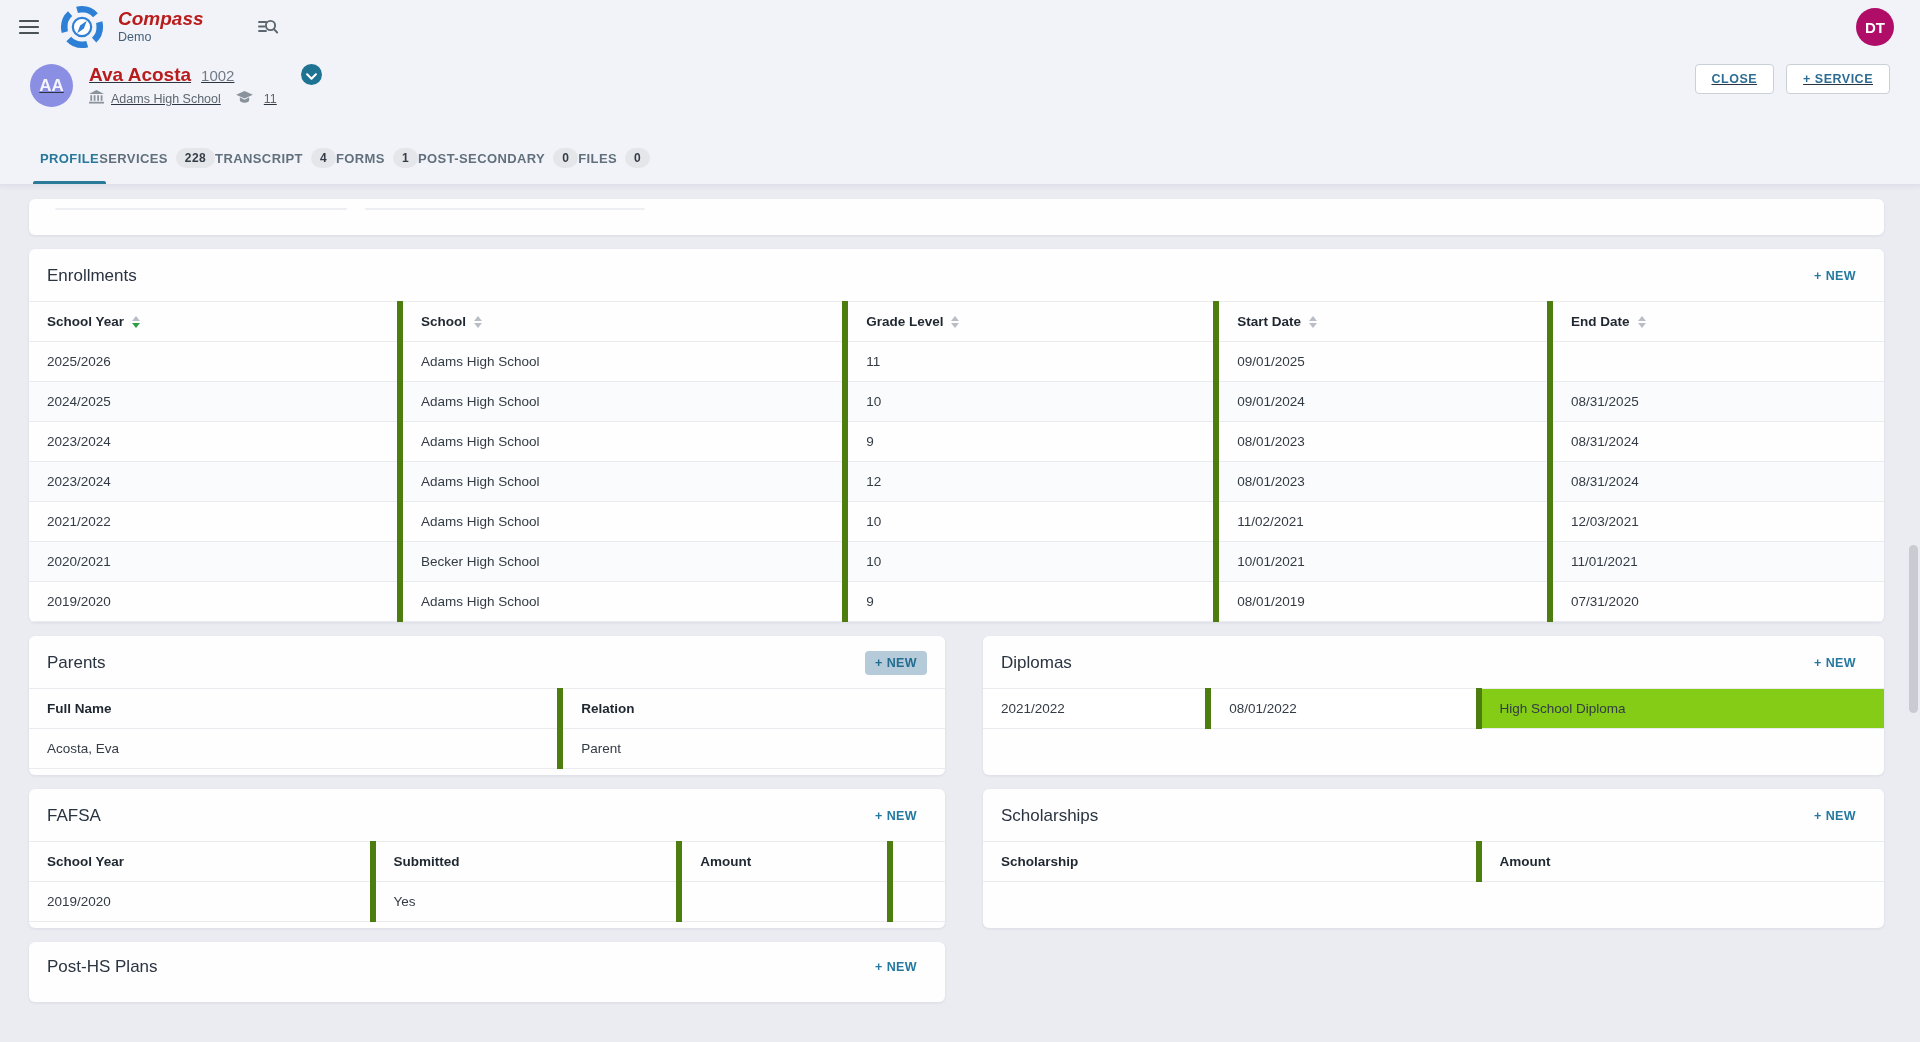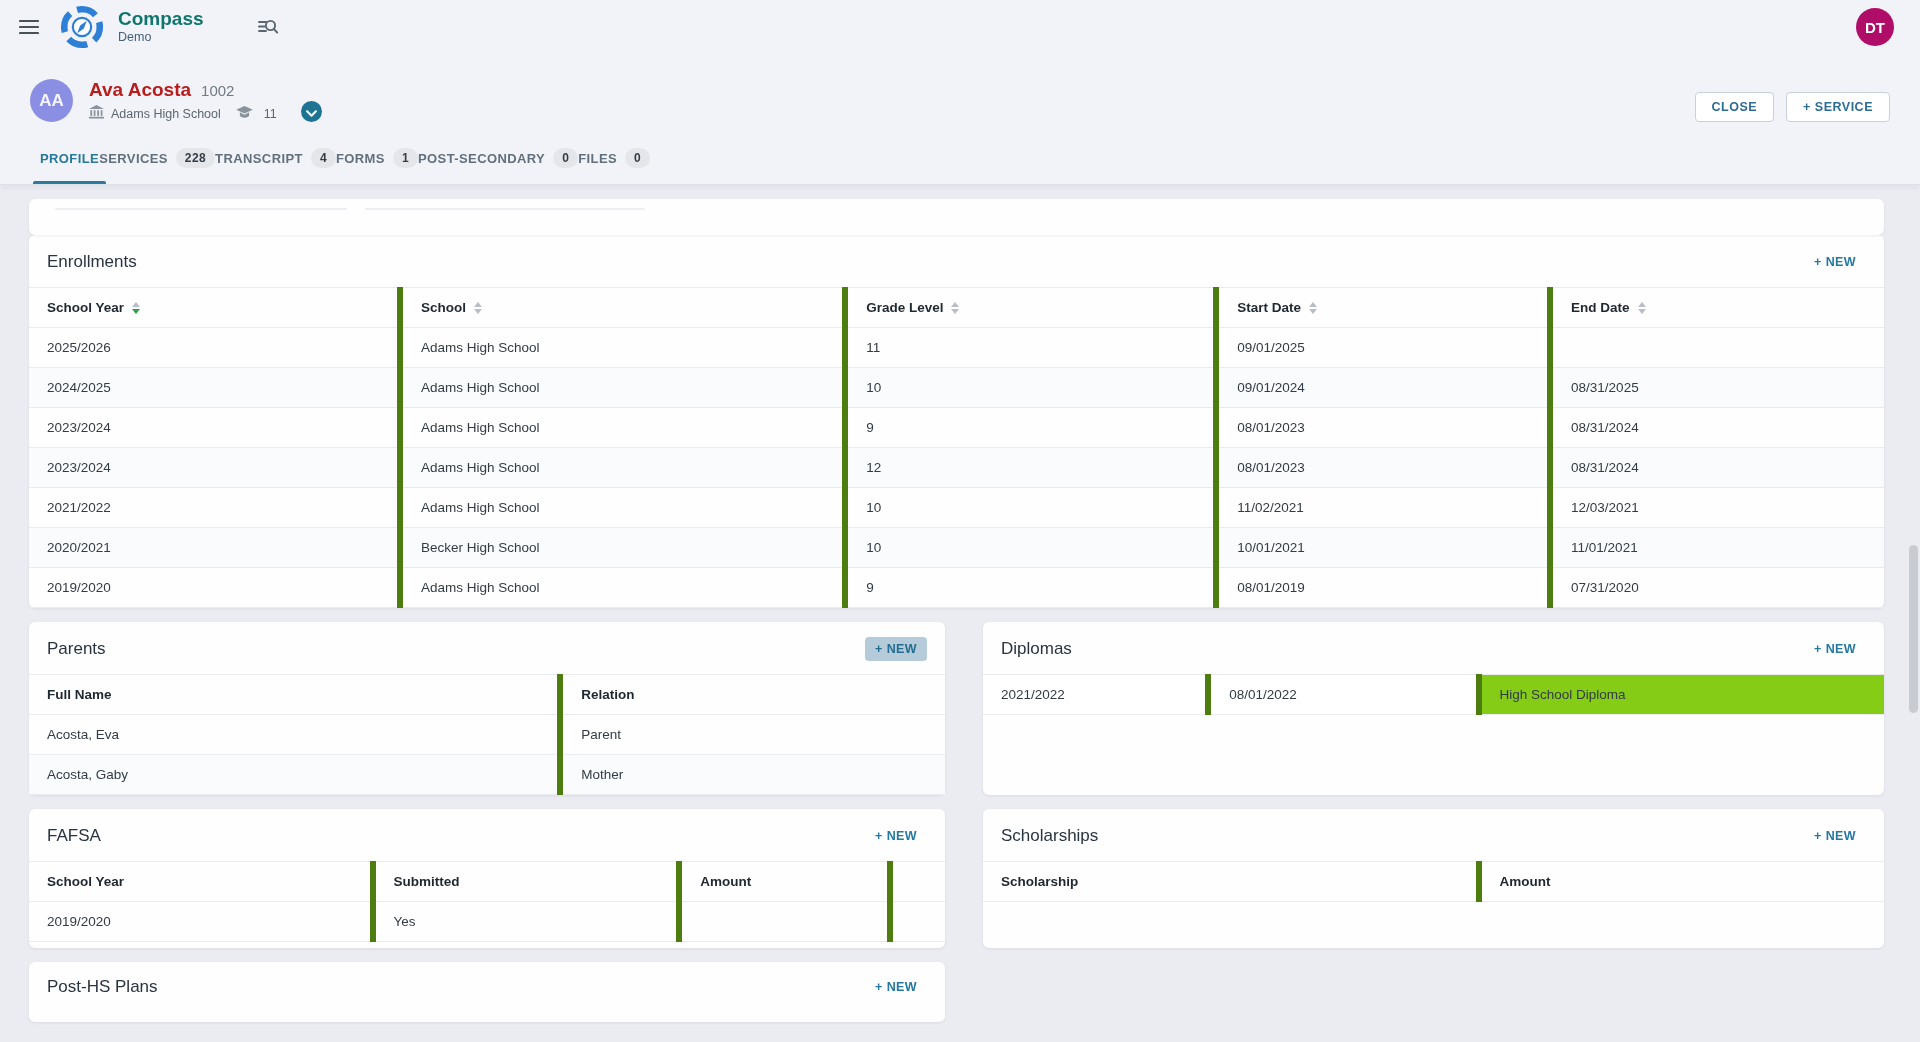--- a/index.html
+++ b/index.html
@@ -11,28 +11,28 @@
     overflow: hidden;
   }
   .screen { position: relative; width: 1920px; height: 1042px; overflow: hidden; }
 
   
   .header { background: #f2f3f8; border-bottom: 1px solid #dfe1e8; box-shadow: 0 2px 5px rgba(70,75,110,.07); position: relative; z-index: 5; }
   .topbar { height: 54px; display: flex; align-items: center; padding: 0 16px; }
   .hamburger { width: 26px; height: 26px; display: flex; align-items: center; justify-content: center; cursor: pointer; }
   .logo { width: 44px; height: 44px; margin-left: 18px; }
   .app-title-block { margin-left: 14px; line-height: 1.05; }
-  .app-title { font-size: 19px; font-weight: 700; color: #0f766e; }
+  .app-title { font-size: 19px; font-weight: 700; color: #b91c1c; font-style: italic; }
   .app-subtitle { font-size: 12.5px; color: #44607a; margin-top: 2px; }
   .searchlist { width: 24px; height: 24px; margin-left: 52px; cursor: pointer; }
   .spacer { flex: 1; }
   .user-avatar { width: 38px; height: 38px; border-radius: 50%; background: #b00d68; color: #fff;
     font-size: 15px; font-weight: 700; display: flex; align-items: center; justify-content: center; margin-right: 10px; cursor: pointer; }
 
-  .student-bar { display: flex; align-items: flex-end; padding: 10px 30px 4px 30px; height: 72px; }
+  .student-bar { display: flex; align-items: flex-start; padding: 10px 30px 4px 30px; height: 72px; text-decoration: underline; }
   .student-avatar { width: 43px; height: 43px; border-radius: 50%; background: #8b8fe3; color: #f4f4ff;
     font-size: 17px; font-weight: 600; display: flex; align-items: center; justify-content: center; }
   .student-info { margin-left: 16px; }
   .student-line1 { display: flex; align-items: baseline; gap: 10px; }
   .student-name { font-size: 19px; font-weight: 700; color: #b91c1c; }
   .student-id { font-size: 15px; color: #707a86; }
   .student-line2 { display: flex; align-items: center; gap: 7px; margin-top: 4px; font-size: 12.5px; color: #5c6670; }
   .student-line2 .grade { margin-left: 4px; }
   .chev-badge { width: 21px; height: 21px; border-radius: 50%; background: #1d7391; margin-left: 24px;
     display: flex; align-items: center; justify-content: center; cursor: pointer; }
@@ -68,21 +68,21 @@
   tbody tr { cursor: pointer; }
   tbody tr:nth-child(even) td { background: #fafbfc; }
 
   .sort { display: inline-flex; flex-direction: column; gap: 2px; margin-left: 8px; vertical-align: middle; }
   .sort i { display: block; width: 0; height: 0; border-left: 4px solid transparent; border-right: 4px solid transparent; }
   .sort .up { border-bottom: 5px solid #b9bec6; }
   .sort .dn { border-top: 5px solid #b9bec6; }
   .sort .dn.on { border-top-color: #2f9e44; }
 
   .grid2 { display: grid; grid-template-columns: 916px 901px; gap: 14px 38px; margin-top: 14px; }
-  .mt14 { }
+  .mt14 { margin-top: 14px; }
   .empty-zone { height: 46px; }
 
   
   .cursor-hand { position: absolute; left: 22px; top: 12px; width: 27px; height: 30px; pointer-events: none; }
 
   
   .card-bottom { margin-top: 14px; height: 60px; width: 916px; }
 
   
   .scroll-thumb { position: absolute; right: 2px; top: 545px; width: 9px; height: 168px; border-radius: 5px; background: #c9cbd2; }
@@ -318,24 +318,20 @@
             <tr>
               <th><span>Full Name</span></th>
               <th><span>Relation</span></th>
             </tr>
           </thead>
           <tbody>
             <tr>
                 <td>Acosta, Eva</td>
                 <td>Parent</td>
               </tr>
-            <tr>
-                <td>Acosta, Gaby</td>
-                <td>Mother</td>
-              </tr>
           </tbody>
         </table>
       </div>
 
       <div class="card">
         <div class="card-head">
           <div class="card-title">Diplomas</div>
           <button class="new-link">+ NEW</button>
         </div>
         <table>

